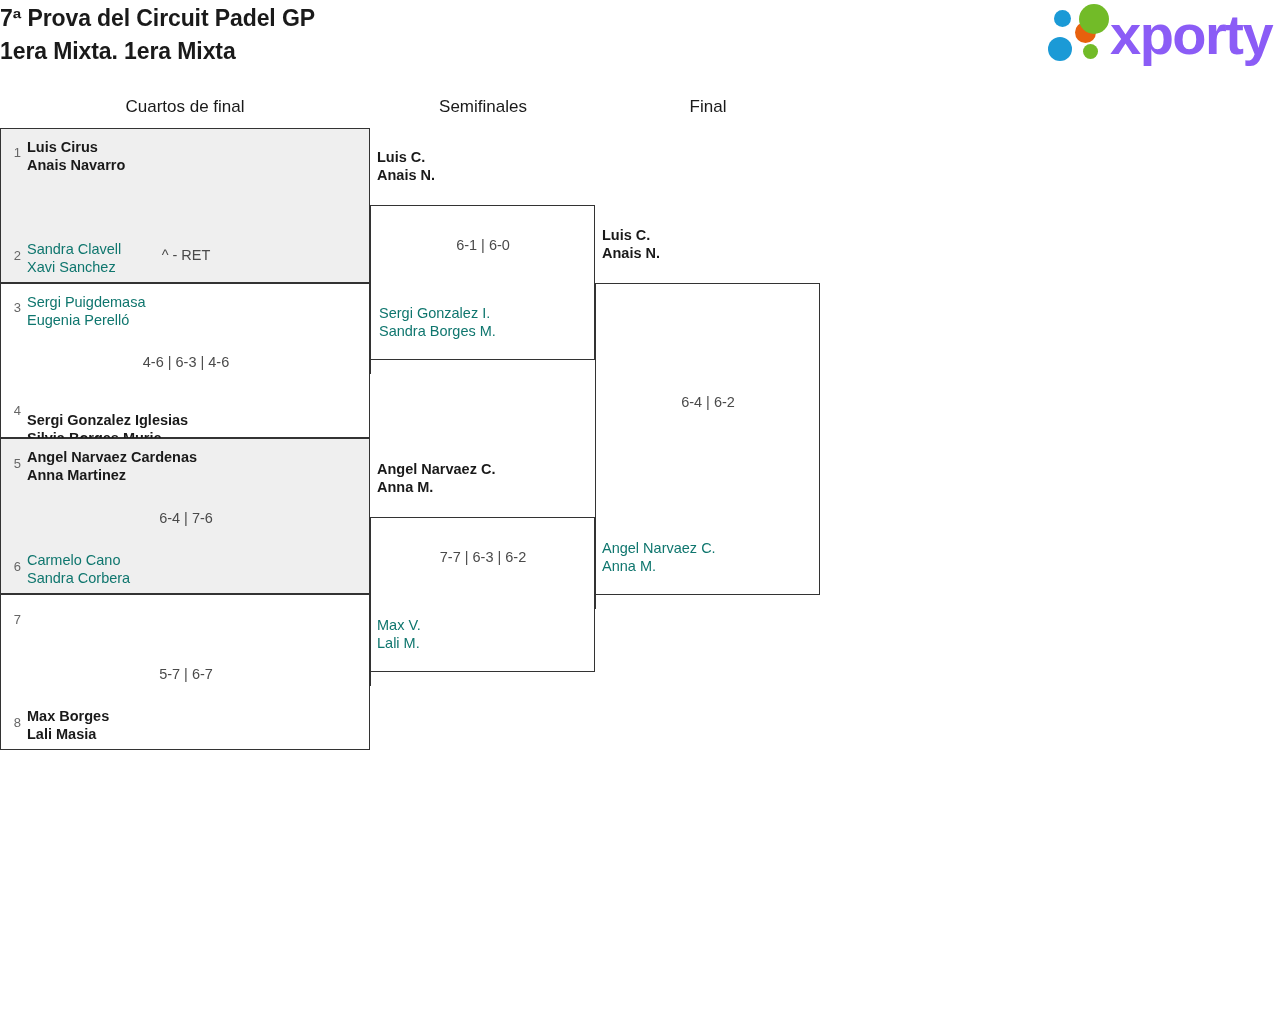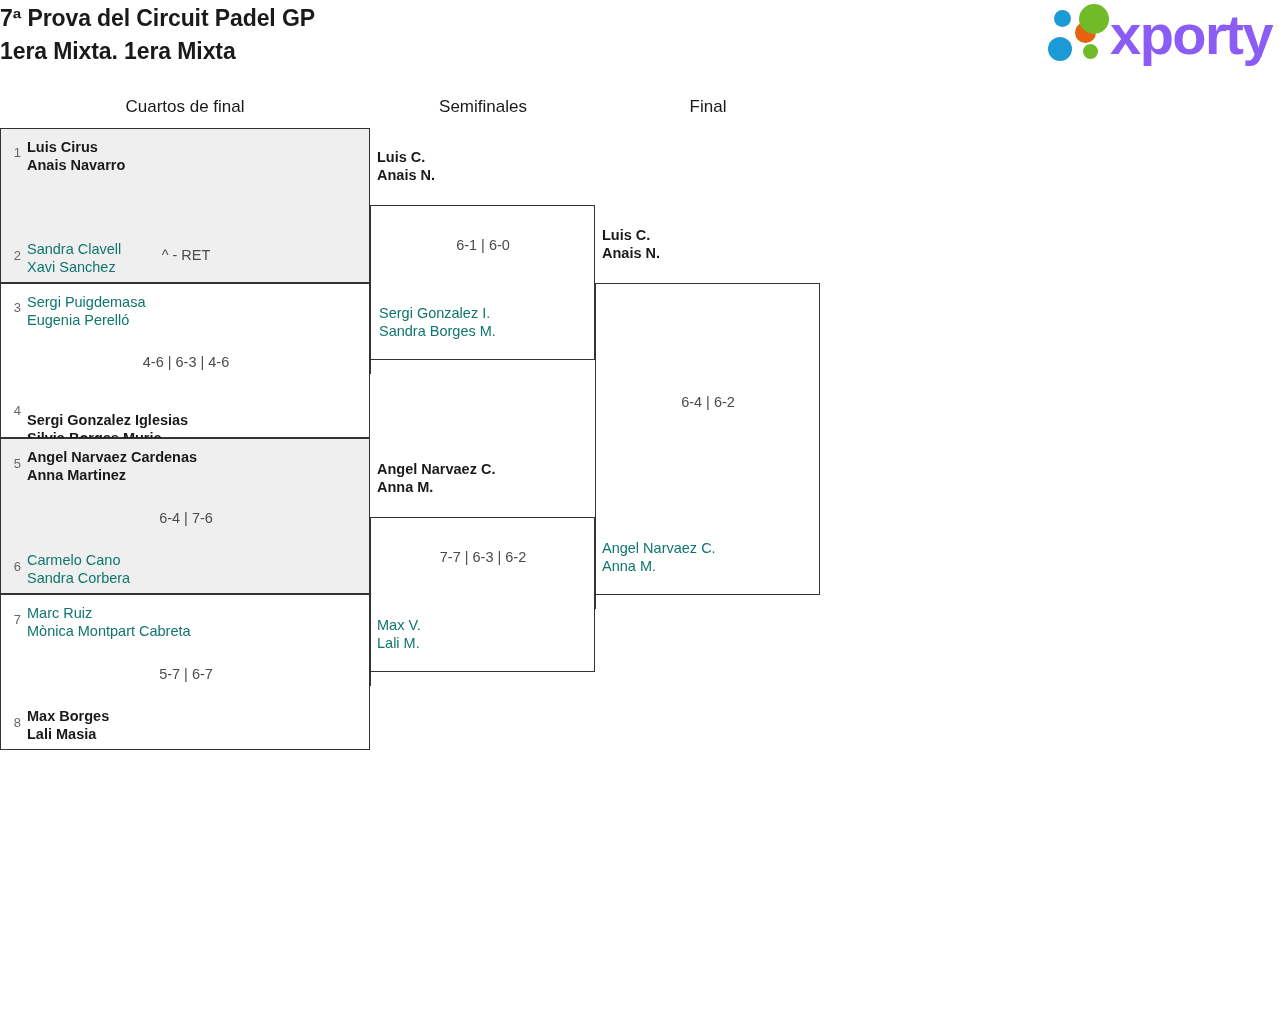--- a/index.html
+++ b/index.html
@@ -188,24 +188,20 @@
     <span class="score" style="left:185px; top:70px;">6-4 | 7-6</span>
     <span class="seed" style="left:4px; top:120px;">6</span>
     <span class="team" style="left:26px; top:112px;">
       <span class="ln">Carmelo Cano</span>
       <span class="ln">Sandra Corbera</span>
     </span>
   </div>
 
   <div class="match-box" style="left:0px; top:594px; width:370px; height:156px;">
     <span class="seed" style="left:4px; top:17px;">7</span>
-    <span class="team" style="left:26px; top:9px;">
-      <span class="ln">Marc Ruiz</span>
-      <span class="ln">Mònica Montpart Cabreta</span>
-    </span>
     <span class="score" style="left:185px; top:70px;">5-7 | 6-7</span>
     <span class="seed" style="left:4px; top:120px;">8</span>
     <span class="team winner" style="left:26px; top:112px;">
       <span class="ln">Max Borges</span>
       <span class="ln">Lali Masia</span>
     </span>
   </div>
 
   <span class="team winner" style="left:377px; top:148px;">
     <span class="ln">Luis C.</span>

